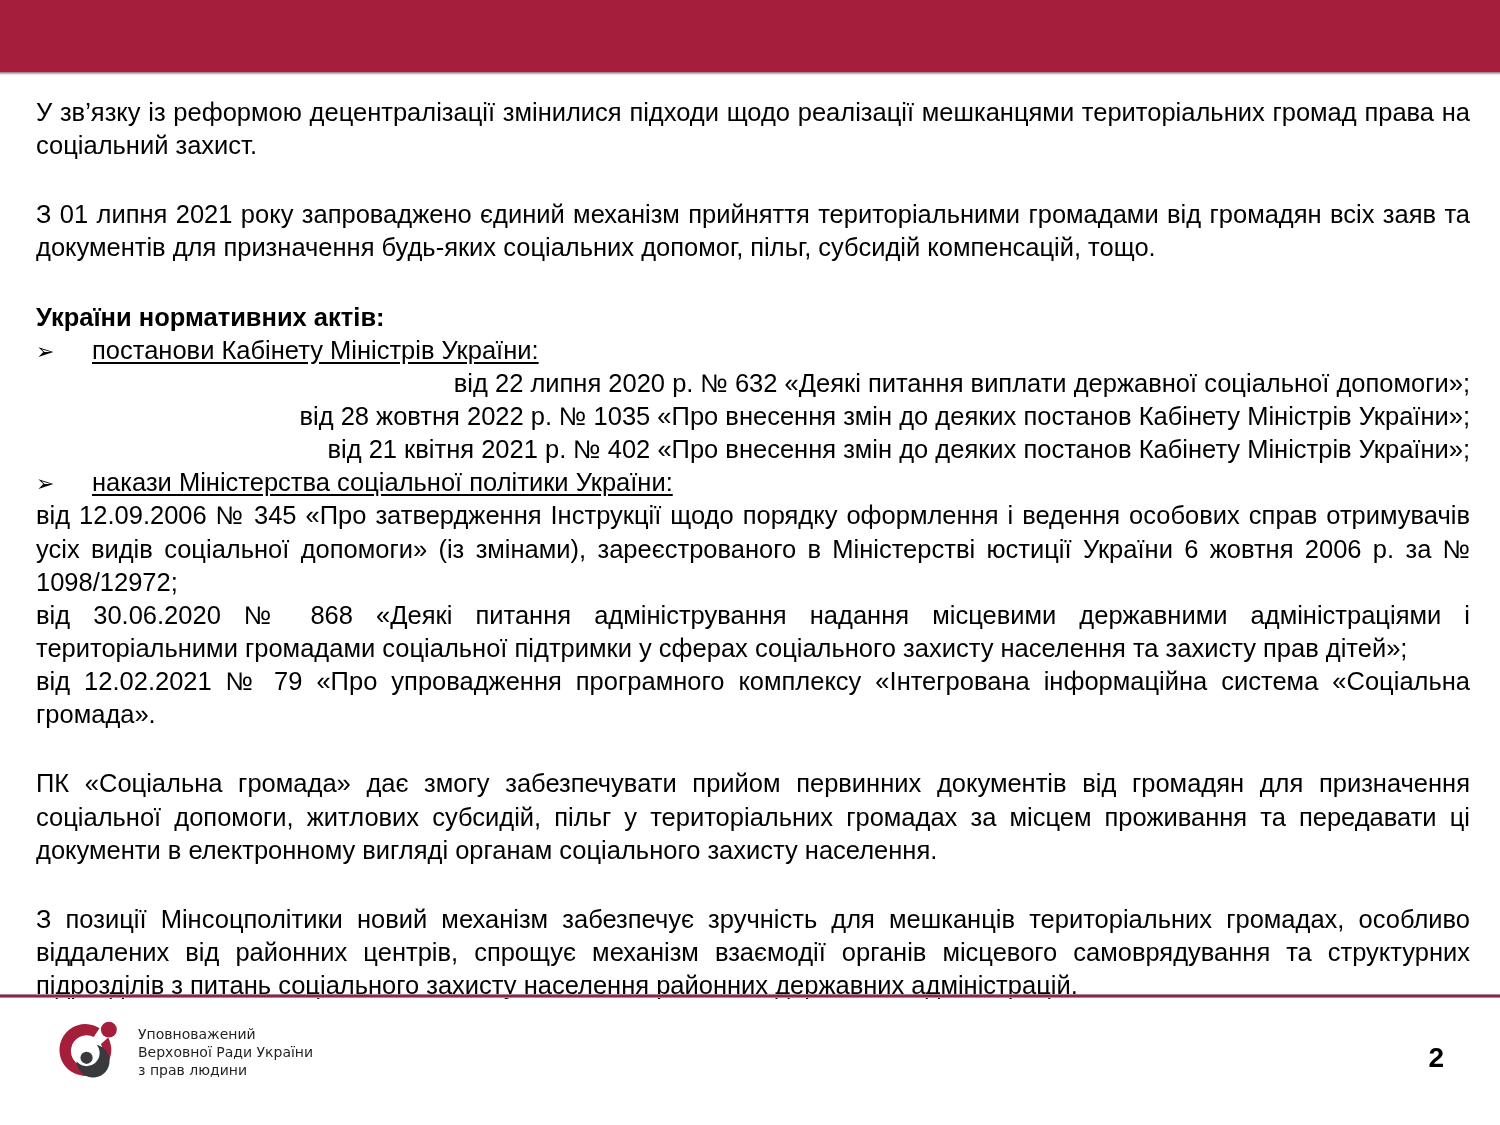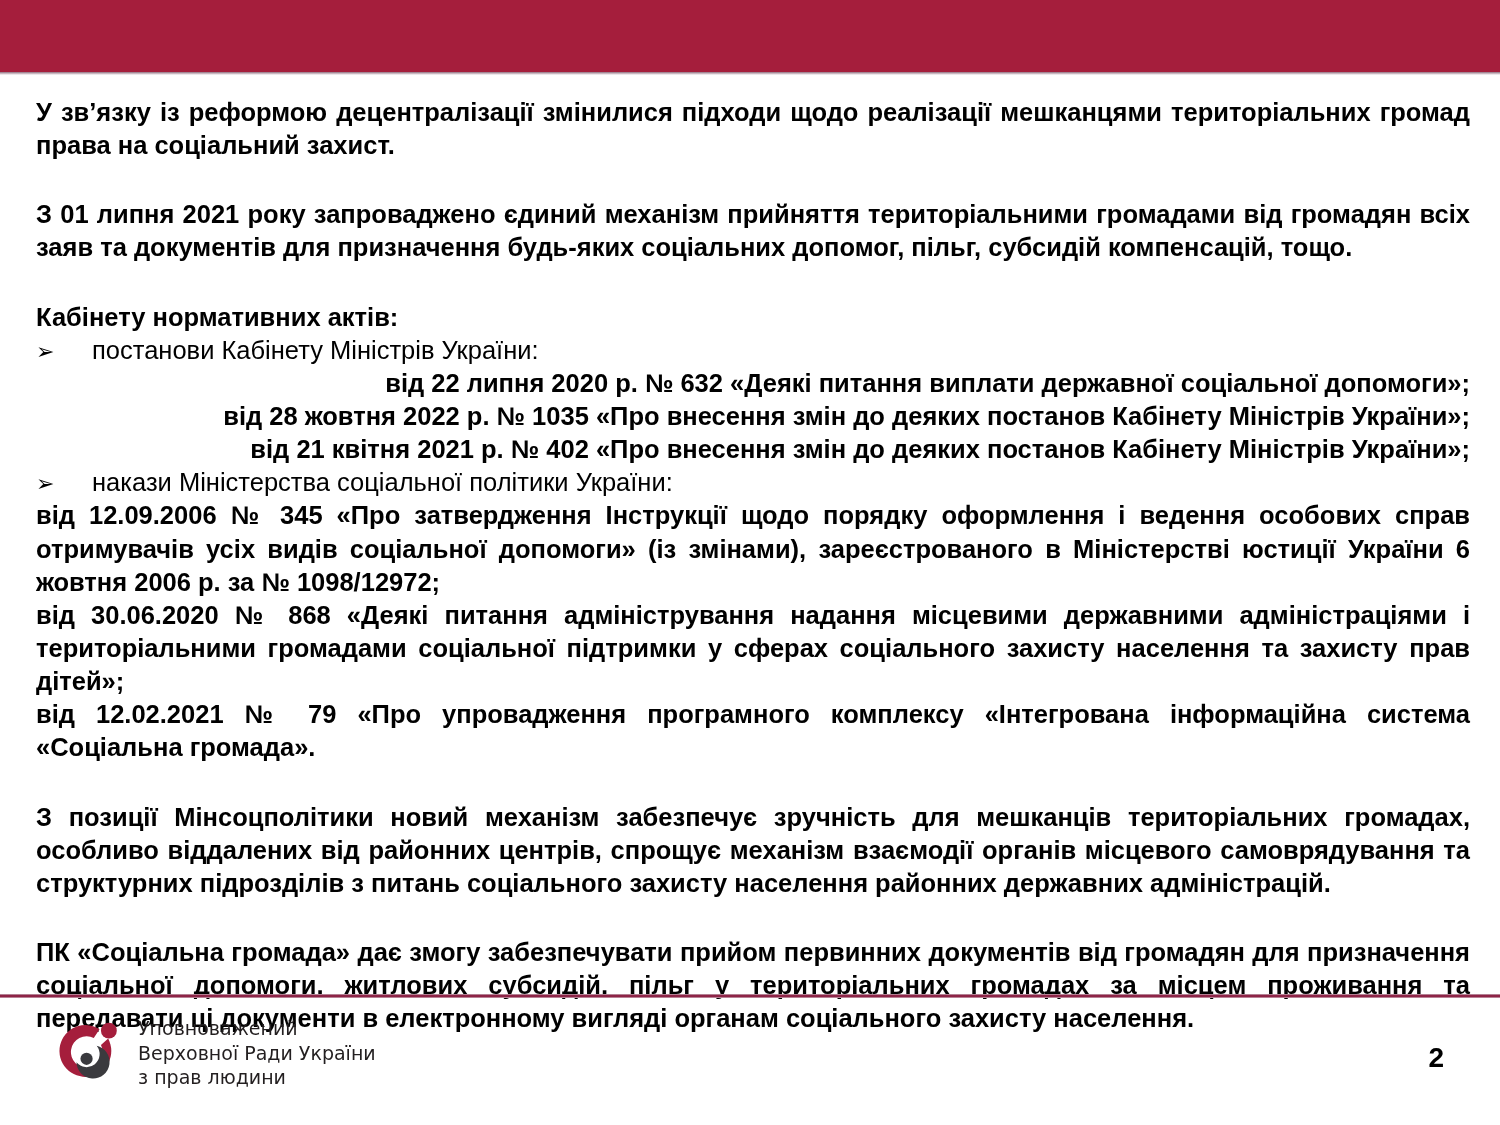--- a/index.html
+++ b/index.html
@@ -43,21 +43,20 @@
     left: 36px;
     width: 1434px;
     font-size: 25.5px;
     line-height: 1.30;
   }
 
   .para {
     margin: 0 0 0 0;
     text-align: justify;
     text-justify: inter-word;
-    font-weight: bold;
   }
   .para.block-gap {
     margin-top: 36px;
   }
 
   .heading {
     font-weight: bold;
     text-align: left;
   }
 
@@ -68,20 +67,21 @@
     text-align: left;
   }
   .bullet-glyph {
     width: 56px;
     flex: 0 0 56px;
     font-family: "DejaVu Sans", sans-serif;
     font-size: 22px;
     line-height: 1.30;
   }
   .bullet-text {
+    text-decoration: underline;
     text-underline-offset: 3px;
   }
 
   .act-line {
     text-align: right;
   }
 
   
   .footer-rule {
     position: absolute;
@@ -100,21 +100,21 @@
     align-items: center;
     gap: 14px;
   }
   .footer-logo {
     width: 72px;
     height: 72px;
     flex: 0 0 72px;
   }
   .footer-text {
     font-family: "DejaVu Sans", sans-serif;
-    font-size: 19px;
+    font-size: 14px;
     line-height: 1.30;
     color: #231f20;
     white-space: pre-line;
   }
 
   .page-number {
     position: absolute;
     right: 56px;
     top: 1042px;
     font-size: 28px;
@@ -127,41 +127,41 @@
 
 <div class="header-band"></div>
 <div class="header-band-shadow"></div>
 
 <div class="content">
 
   <p class="para">У зв’язку із реформою децентралізації змінилися підходи щодо реалізації мешканцями територіальних громад права на соціальний захист.</p>
 
   <p class="para block-gap">З 01 липня 2021 року запроваджено єдиний механізм прийняття територіальними громадами від громадян всіх заяв та документів для призначення будь-яких соціальних допомог, пільг, субсидій компенсацій, тощо.</p>
 
-  <p class="para block-gap heading">Кабінету нормативних актів:</p>
+  <p class="para block-gap heading">України нормативних актів:</p>
 
   <div class="bullet-row">
     <span class="bullet-glyph">➢</span>
     <span class="bullet-text">постанови Кабінету Міністрів України:</span>
   </div>
   <p class="para act-line">від 22 липня 2020 р. № 632 «Деякі питання виплати державної соціальної допомоги»;</p>
   <p class="para act-line">від 28 жовтня 2022 р. № 1035 «Про внесення змін до деяких постанов Кабінету Міністрів України»;</p>
   <p class="para act-line">від 21 квітня 2021 р. № 402 «Про внесення змін до деяких постанов Кабінету Міністрів України»;</p>
 
   <div class="bullet-row">
     <span class="bullet-glyph">➢</span>
     <span class="bullet-text">накази Міністерства соціальної політики України:</span>
   </div>
   <p class="para">від  12.09.2006    № 345 «Про затвердження Інструкції щодо порядку оформлення і ведення особових справ отримувачів усіх видів соціальної допомоги» (із змінами), зареєстрованого в Міністерстві юстиції України 6 жовтня 2006 р. за № 1098/12972;</p>
   <p class="para">від 30.06.2020 № 868 «Деякі питання адміністрування надання місцевими державними адміністраціями і територіальними громадами соціальної підтримки у сферах соціального захисту населення та захисту прав дітей»;</p>
   <p class="para">від 12.02.2021 № 79 «Про упровадження програмного комплексу «Інтегрована інформаційна система «Соціальна громада».</p>
 
+  <p class="para block-gap">ПК «Соціальна громада» дає змогу забезпечувати прийом первинних документів від громадян для призначення соціальної допомоги, житлових субсидій, пільг у територіальних громадах за місцем проживання та передавати ці документи в електронному вигляді органам соціального захисту населення.</p>
+
   <p class="para block-gap">З позиції Мінсоцполітики новий механізм забезпечує зручність для мешканців територіальних громадах, особливо віддалених від районних центрів, спрощує механізм взаємодії органів місцевого самоврядування та структурних підрозділів з питань соціального захисту населення районних державних адміністрацій.</p>
-
-  <p class="para block-gap">ПК «Соціальна громада» дає змогу забезпечувати прийом первинних документів від громадян для призначення соціальної допомоги, житлових субсидій, пільг у територіальних громадах за місцем проживання та передавати ці документи в електронному вигляді органам соціального захисту населення.</p>
 
 </div>
 
 <div class="footer-rule"></div>
 
 <div class="footer">
   <span class="footer-logo">
     <svg viewBox="0 0 100 100" width="72" height="72" aria-hidden="true">
 
       <path d="M 78 30

